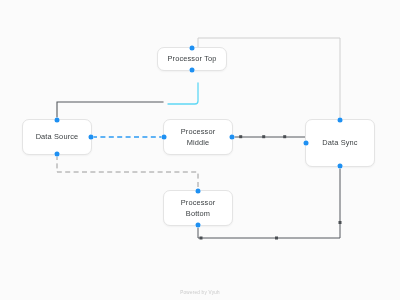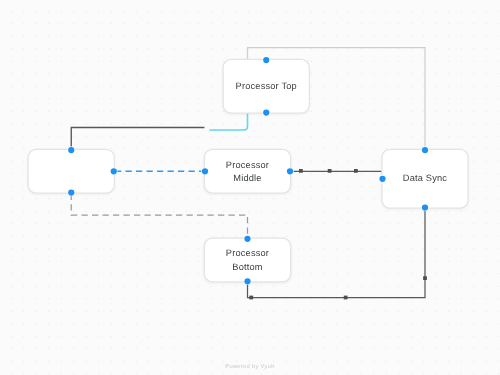--- a/index.html
+++ b/index.html
@@ -102,27 +102,28 @@
     <rect x="283.2" y="135.2" width="3" height="3" fill="#4a4e52"></rect>
 
     <path d="M 57,155 L 57,172 L 198,172 L 198,190" fill="none" stroke="#9a9a9a" stroke-width="1" stroke-dasharray="5 3.4" stroke-linecap="butt"></path>
 
     <path d="M 198,226 L 198,238 L 340,238 L 340,155" fill="none" stroke="#55595e" stroke-width="1" stroke-linecap="square"></path>
     <rect x="199.5" y="236.5" width="3" height="3" fill="#4a4e52"></rect>
     <rect x="275" y="236.5" width="3" height="3" fill="#4a4e52"></rect>
     <rect x="338.5" y="221" width="3" height="3" fill="#4a4e52"></rect>
   </svg>
 
-  <div class="node" id="node-processor-top" style="left:178px; top:47px; width:70px; height:44px;">
+  <div class="node" id="node-processor-top" style="left:157px; top:47px; width:70px; height:24px;">
     <span class="label">Processor Top</span>
     <span class="handle h-top"></span>
     <span class="handle h-bottom"></span>
   </div>
 
   <div class="node" id="node-data-source" style="left:22px; top:119px; width:70px; height:36px;">
+    <span class="label">Data Source</span>
     <span class="handle h-top"></span>
     <span class="handle h-bottom"></span>
     <span class="handle h-right"></span>
   </div>
 
   <div class="node" id="node-processor-middle" style="left:163px; top:119px; width:70px; height:36px;">
     <span class="label">Processor
 Middle</span>
     <span class="handle h-left"></span>
     <span class="handle h-right"></span>

